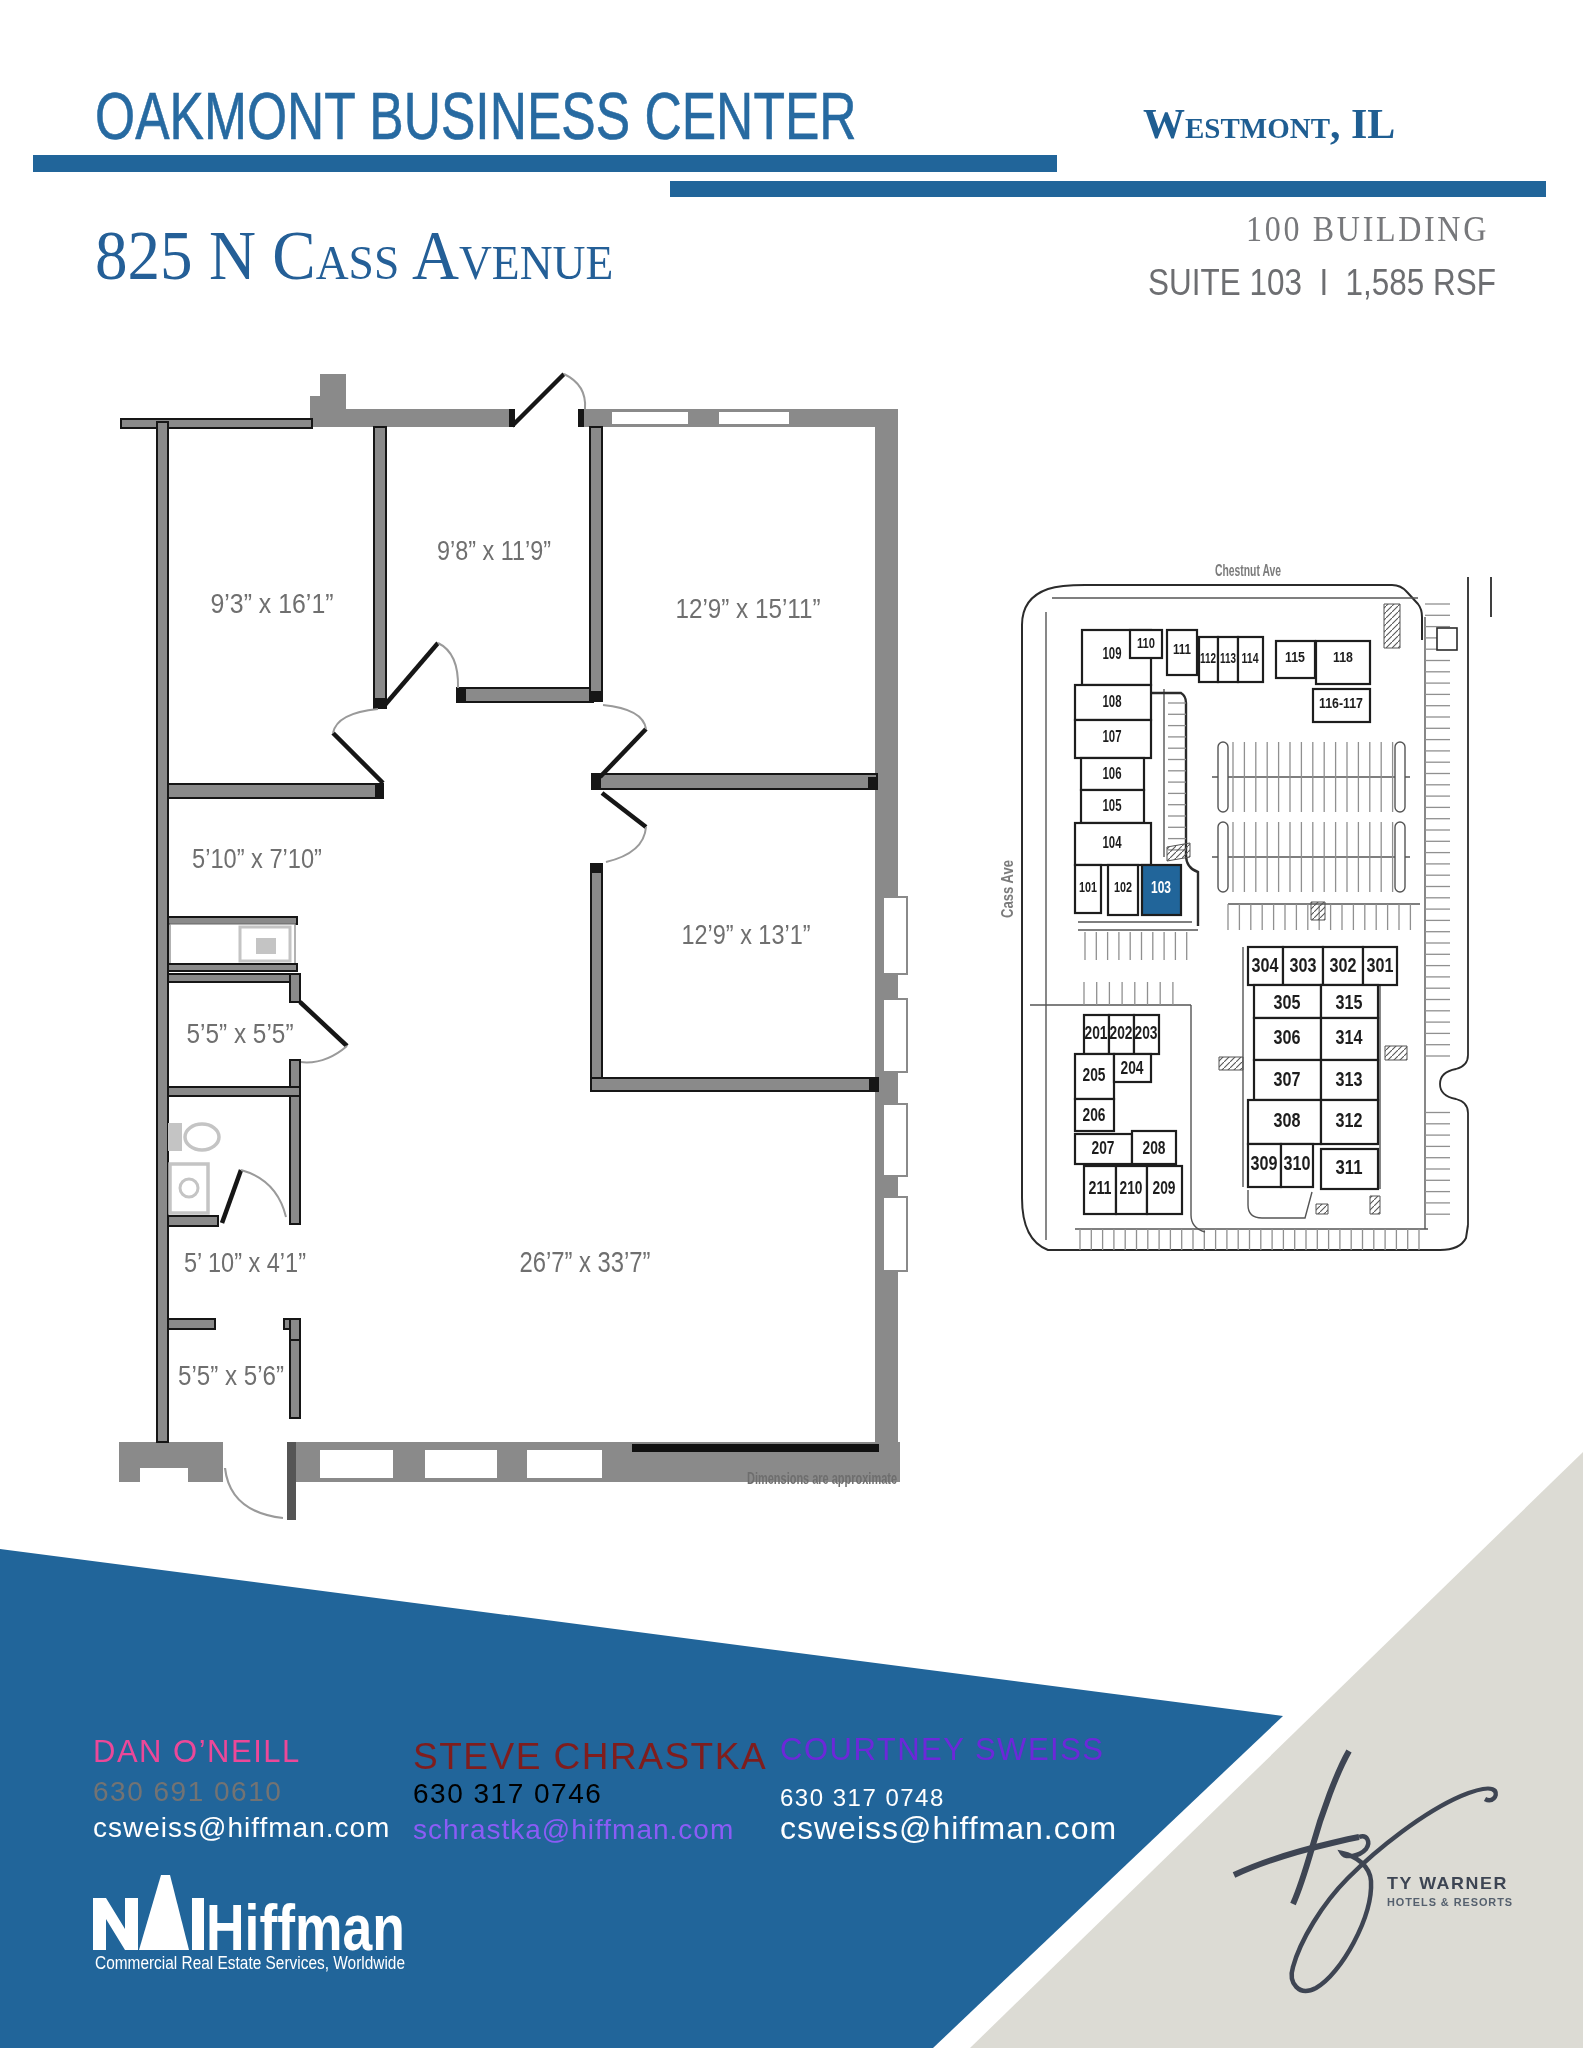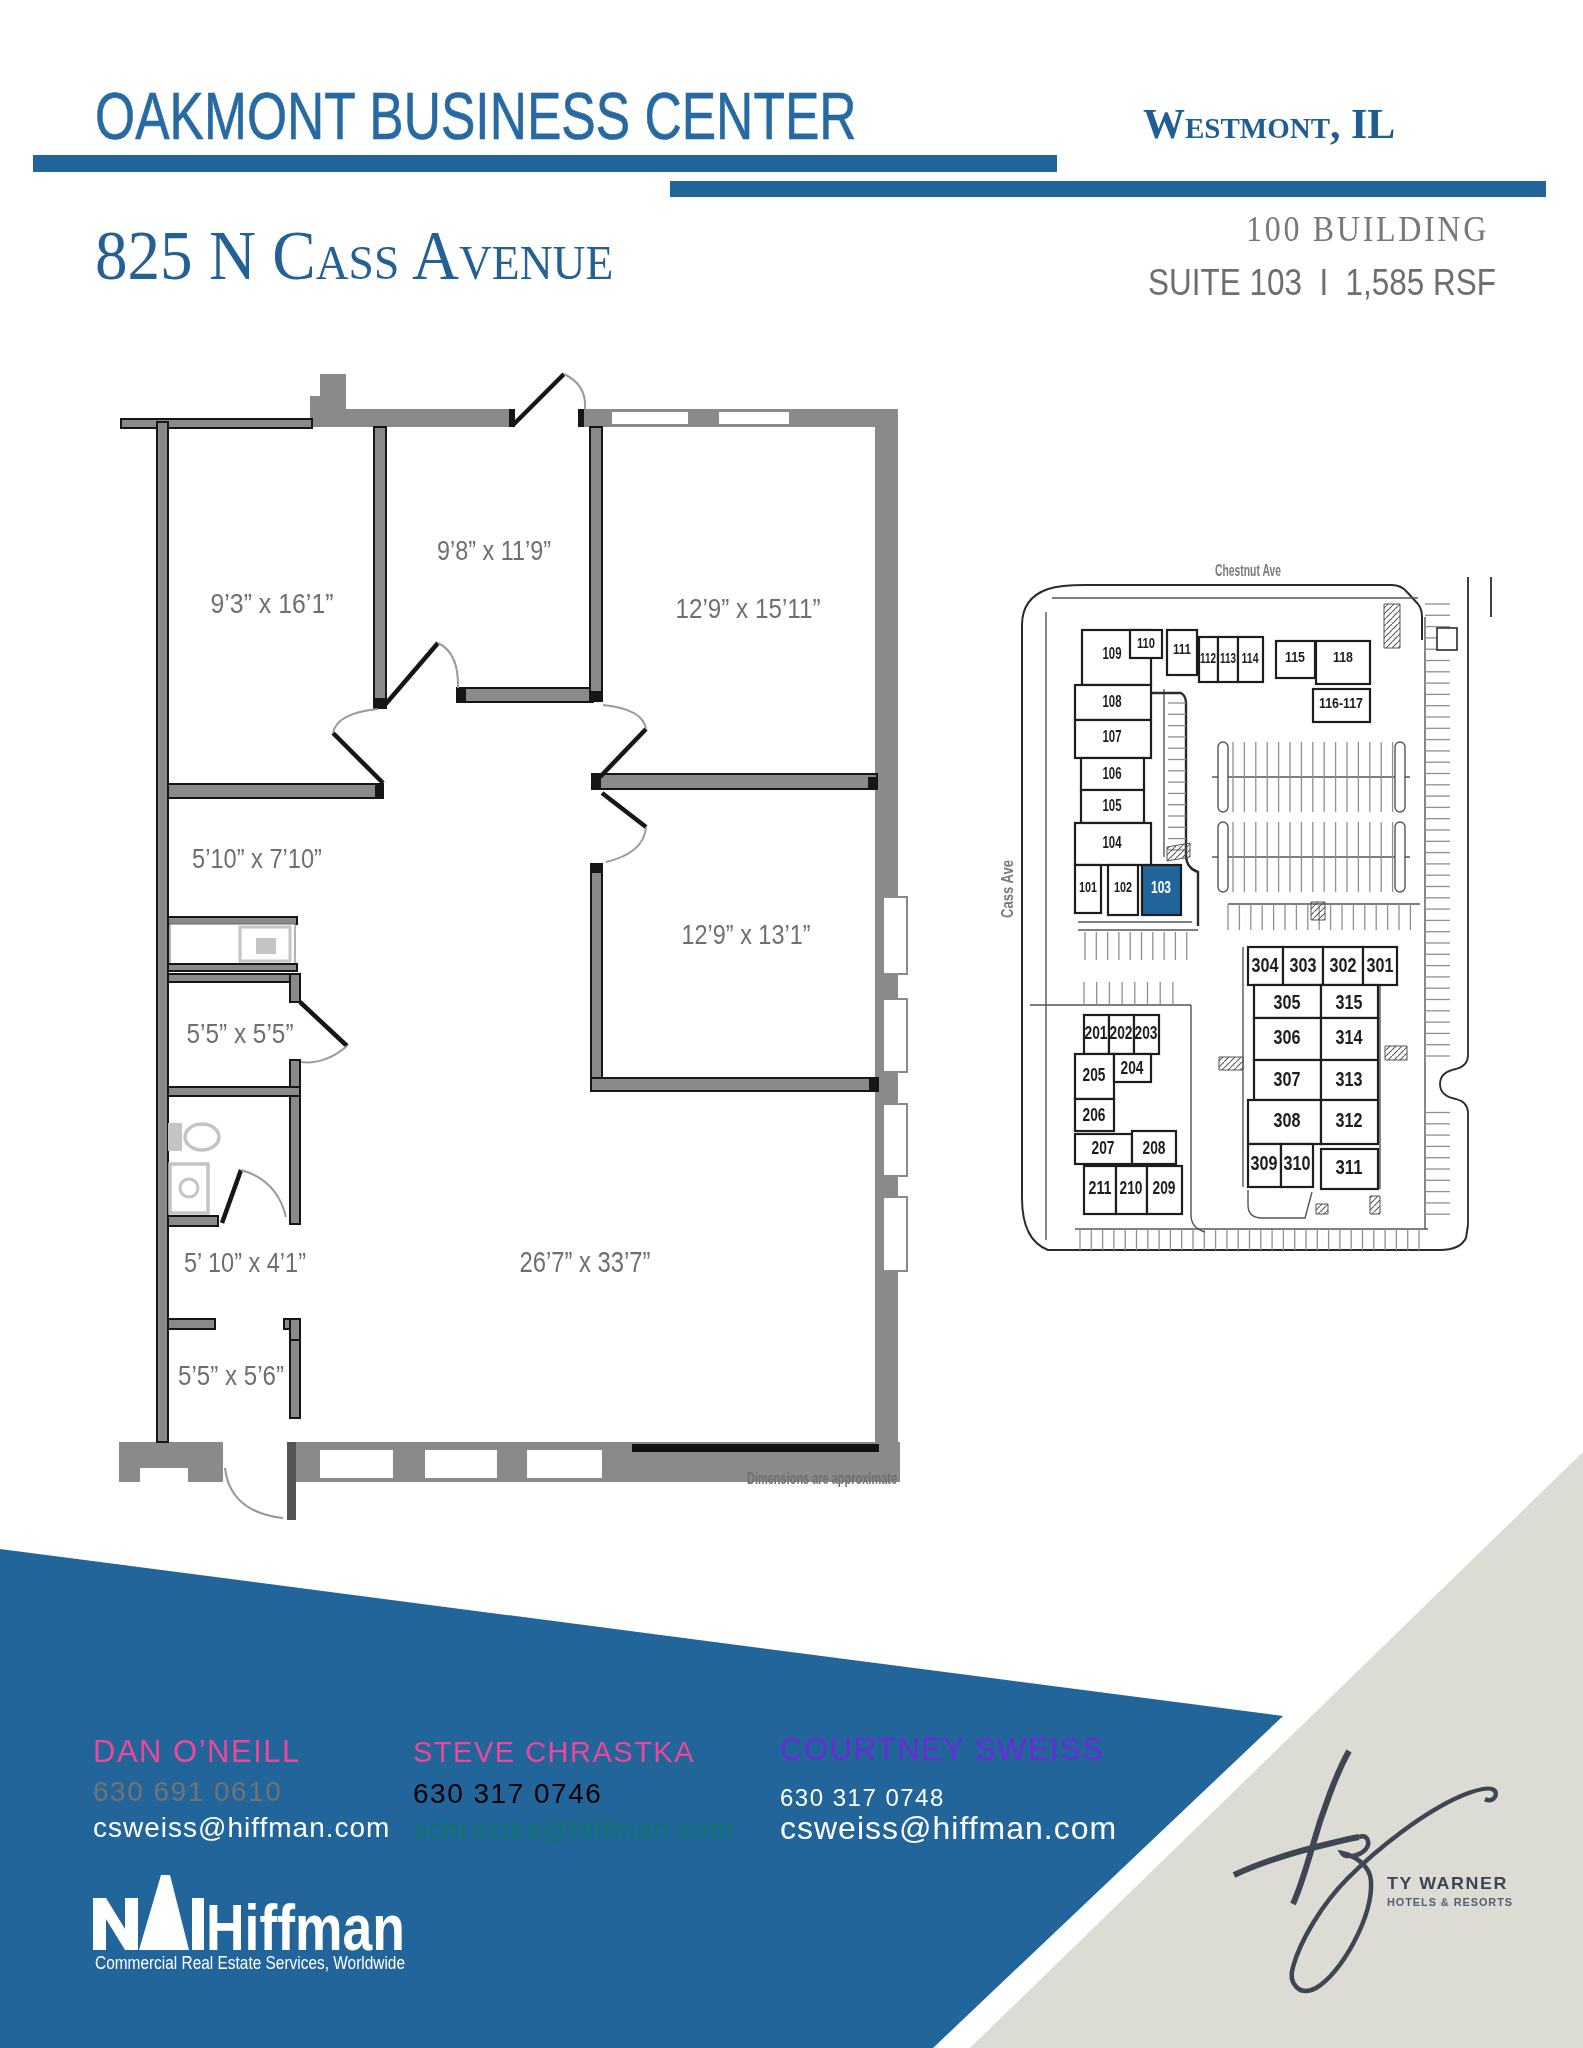--- a/index.html
+++ b/index.html
@@ -545,23 +545,23 @@
 <path d="M1359,1837 C1367,1834 1371,1842 1366,1849 C1359,1857 1345,1858 1342,1853 C1356,1856 1370,1866 1371,1881 C1373,1917 1341,1974 1316,1988 C1299,1997 1288,1983 1293,1967 C1300,1941 1322,1904 1348,1878 C1378,1848 1424,1812 1461,1796 C1478,1789 1491,1786 1495,1791 C1498,1796 1492,1803 1485,1799" stroke="#3E4553" stroke-width="4.5" fill="none"></path>
 
 <text x="1387" y="1889" font-size="17" fill="#3d4553" text-anchor="start" font-weight="bold" font-family="Liberation Sans" textLength="121" lengthAdjust="spacingAndGlyphs" letter-spacing="1.5">TY WARNER</text>
 <text x="1387" y="1906" font-size="11.5" fill="#55606e" text-anchor="start" font-weight="bold" font-family="Liberation Sans" textLength="126" lengthAdjust="spacingAndGlyphs" letter-spacing="1">HOTELS &amp; RESORTS</text>
 </svg>
 
 <div class="abs" style="left:93px;top:1734px;font-size:31px;color:#ec4899;letter-spacing:1.5px;white-space:nowrap;">DAN O’NEILL</div>
 <div class="abs" style="left:93px;top:1776px;font-size:28px;color:#737373;letter-spacing:1.5px;white-space:nowrap;">630 691 0610</div>
 <div class="abs" style="left:93px;top:1812px;font-size:28px;color:#fff;letter-spacing:1px;white-space:nowrap;">csweiss@hiffman.com</div>
 
-<div class="abs" style="left:413px;top:1736px;font-size:29px;color:#ec4899;letter-spacing:1.5px;white-space:nowrap;">STEVE CHRASTKA</div>
+<div class="abs" style="left:413px;top:1736px;font-size:37px;color:#7f1d1d;letter-spacing:1.5px;white-space:nowrap;">STEVE CHRASTKA</div>
 <div class="abs" style="left:413px;top:1778px;font-size:28px;color:#000000;letter-spacing:1.5px;white-space:nowrap;">630 317 0746</div>
-<div class="abs" style="left:413px;top:1814px;font-size:28px;color:#0f766e;letter-spacing:1px;white-space:nowrap;">schrastka@hiffman.com</div>
+<div class="abs" style="left:413px;top:1814px;font-size:28px;color:#8b5cf6;letter-spacing:1px;white-space:nowrap;">schrastka@hiffman.com</div>
 
 <div class="abs" style="left:780px;top:1732px;font-size:31px;color:#6d28d9;letter-spacing:1.5px;white-space:nowrap;">COURTNEY SWEISS</div>
 <div class="abs" style="left:780px;top:1774px;font-size:24px;color:#fff;letter-spacing:1.5px;white-space:nowrap;margin-top:10px;">630 317 0748</div>
 <div class="abs" style="left:780px;top:1810px;font-size:32px;color:#fff;letter-spacing:1px;white-space:nowrap;">csweiss@hiffman.com</div>
 
 <svg class="abs" style="left:93px;top:1870px" width="330" height="105" viewBox="0 0 330 105">
 <polygon points="0,80 0,28 13,28 32,59 32,28 45,28 45,80 32,80 13,49 13,80" fill="#fff"></polygon>
 <polygon points="46,80 68,5 77,5 96,80" fill="#fff"></polygon>
 <rect x="99" y="28" width="12" height="52" fill="#fff"></rect>
 <text x="113" y="80" font-size="64" font-weight="bold" fill="#fff" font-family="Liberation Sans" textLength="199" lengthAdjust="spacingAndGlyphs">Hiffman</text>

